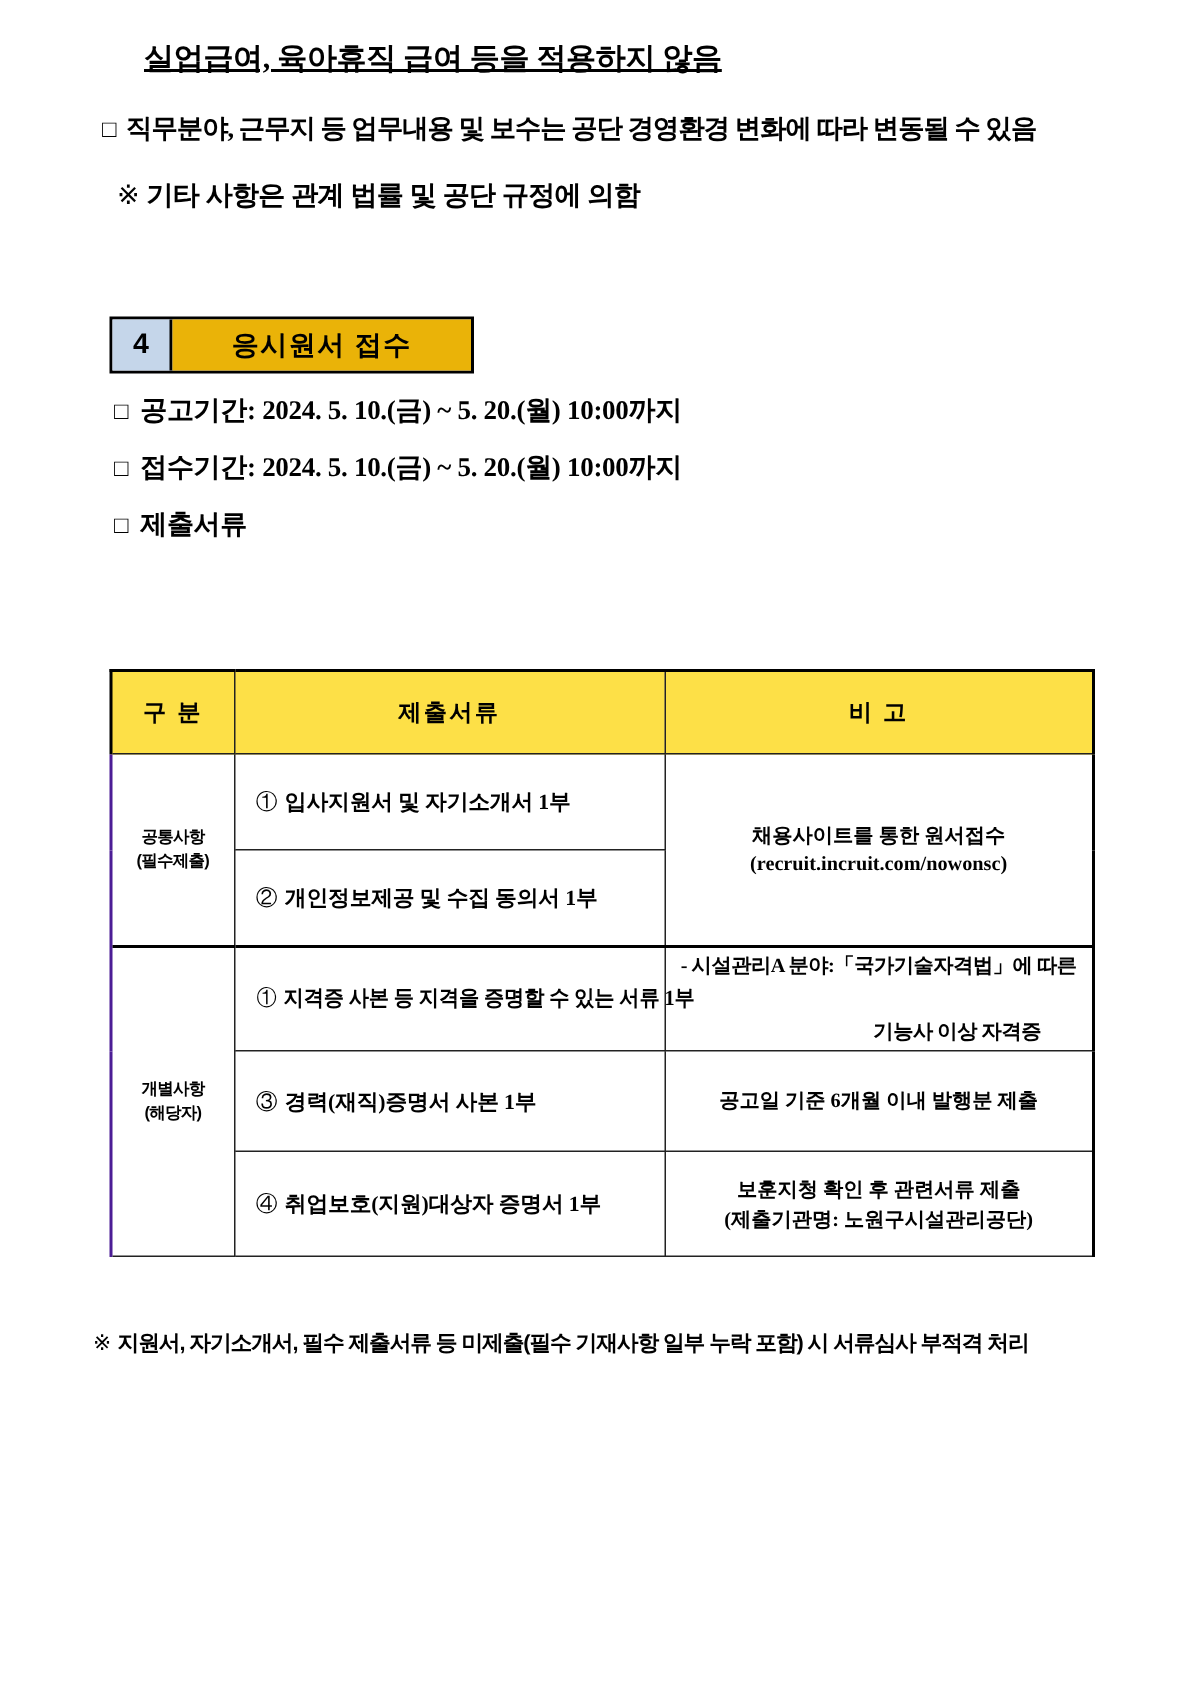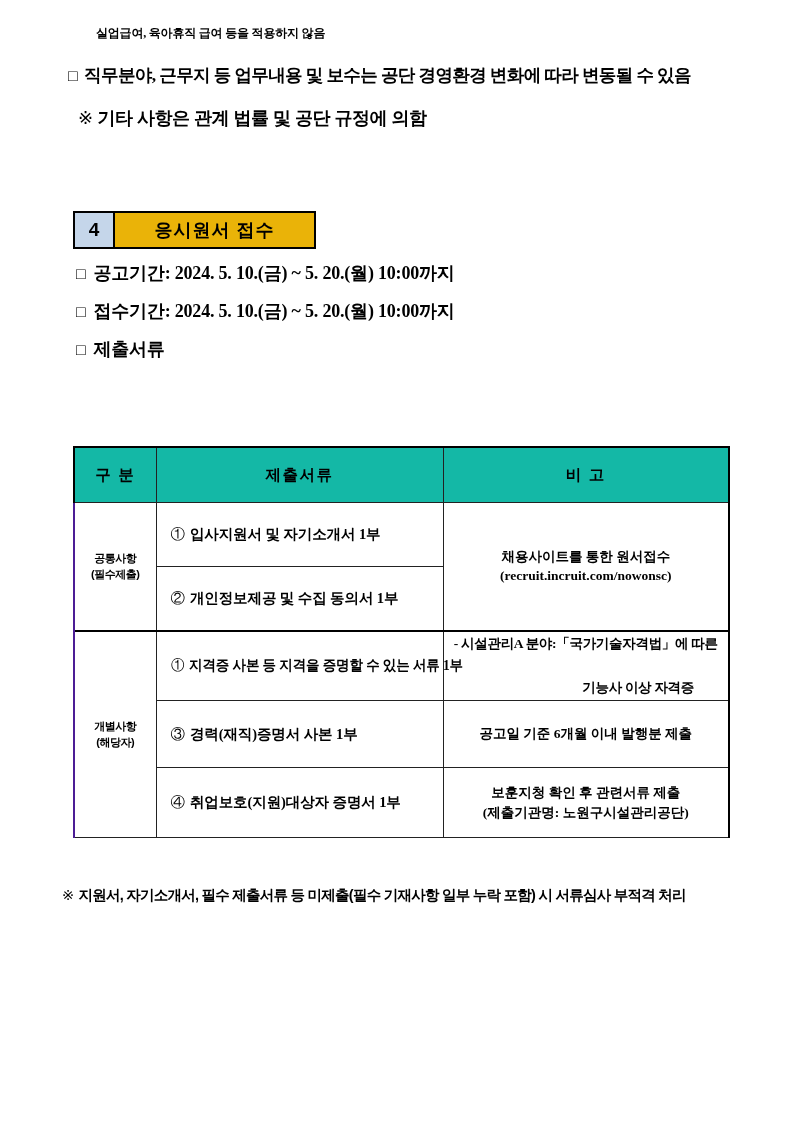--- a/index.html
+++ b/index.html
@@ -24,25 +24,26 @@
 
   
   .top-block {
     position: absolute;
     left: 0;
     top: 26px;
     width: 793px;
   }
   .line-continuation {
     margin: 0 0 0 96px;
-    font-size: 12px;
+    font-size: 20px;
     font-weight: bold;
     letter-spacing: -0.2px;
     line-height: 1.3;
     white-space: nowrap;
+    text-decoration: underline;
   }
   .bullet-line {
     margin: 22px 0 0 68px;
     font-size: 17.5px;
     font-weight: bold;
     letter-spacing: -0.6px;
     line-height: 1.3;
     white-space: nowrap;
   }
   .bullet-line .sq {
@@ -133,21 +134,21 @@
     table-layout: fixed;
     font-size: 14px;
   }
   .doc-table td, .doc-table th {
     border: 1px solid #222222;
     padding: 0;
     vertical-align: middle;
     text-align: center;
   }
   .doc-table thead th {
-    background: #14b8a6;
+    background: #fde047;
     height: 54px;
     font-family: "Liberation Sans", "DejaVu Sans", sans-serif;
     font-weight: bold;
     font-size: 15.5px;
     letter-spacing: 1.5px;
     border-top: 2px solid #000000;
     border-bottom: 1px solid #222222;
   }
   .doc-table thead th.th-gubun { border-left: 2px solid #000000; }
   .doc-table thead th.th-bigo  { border-right: 2px solid #000000; }

